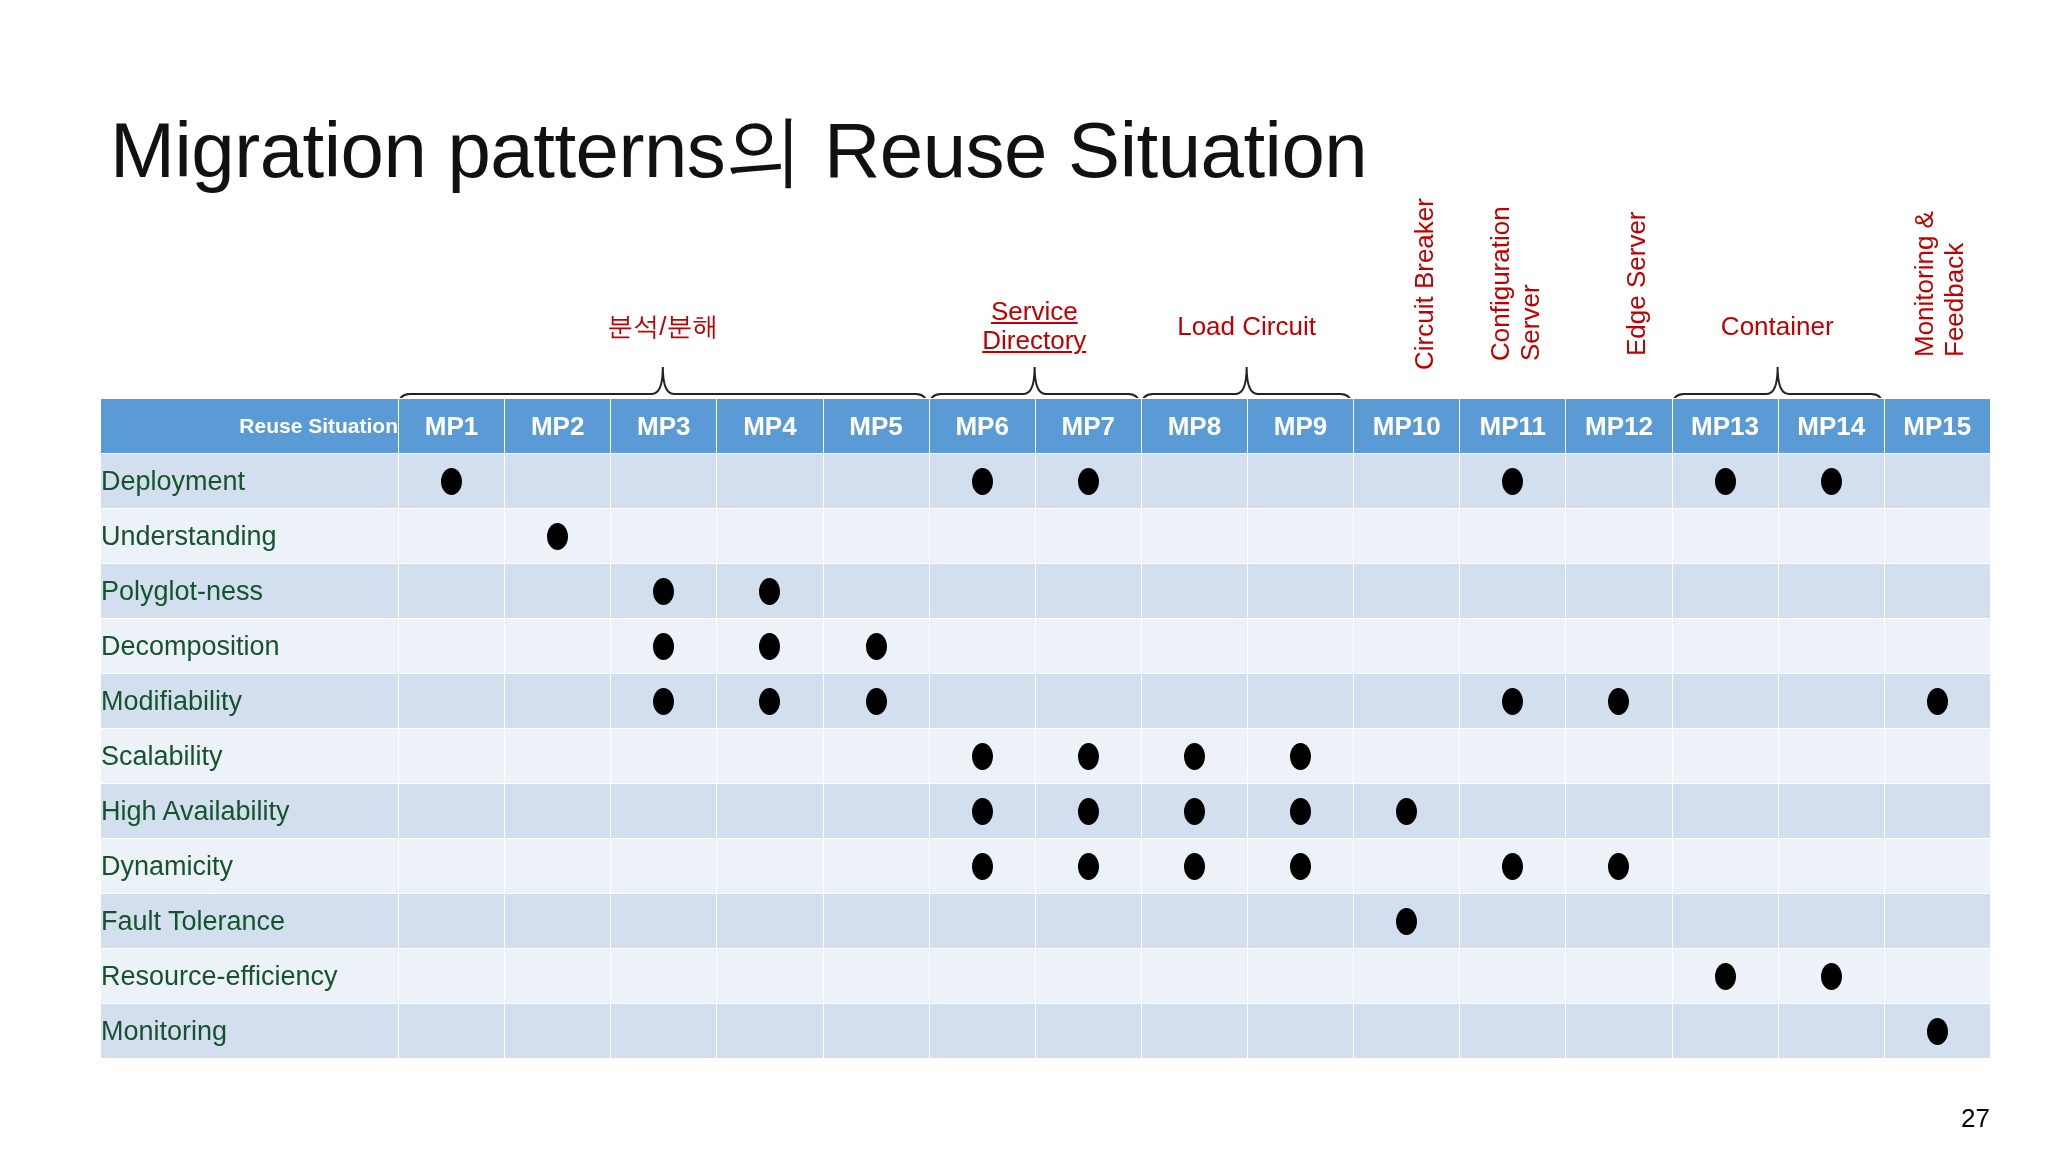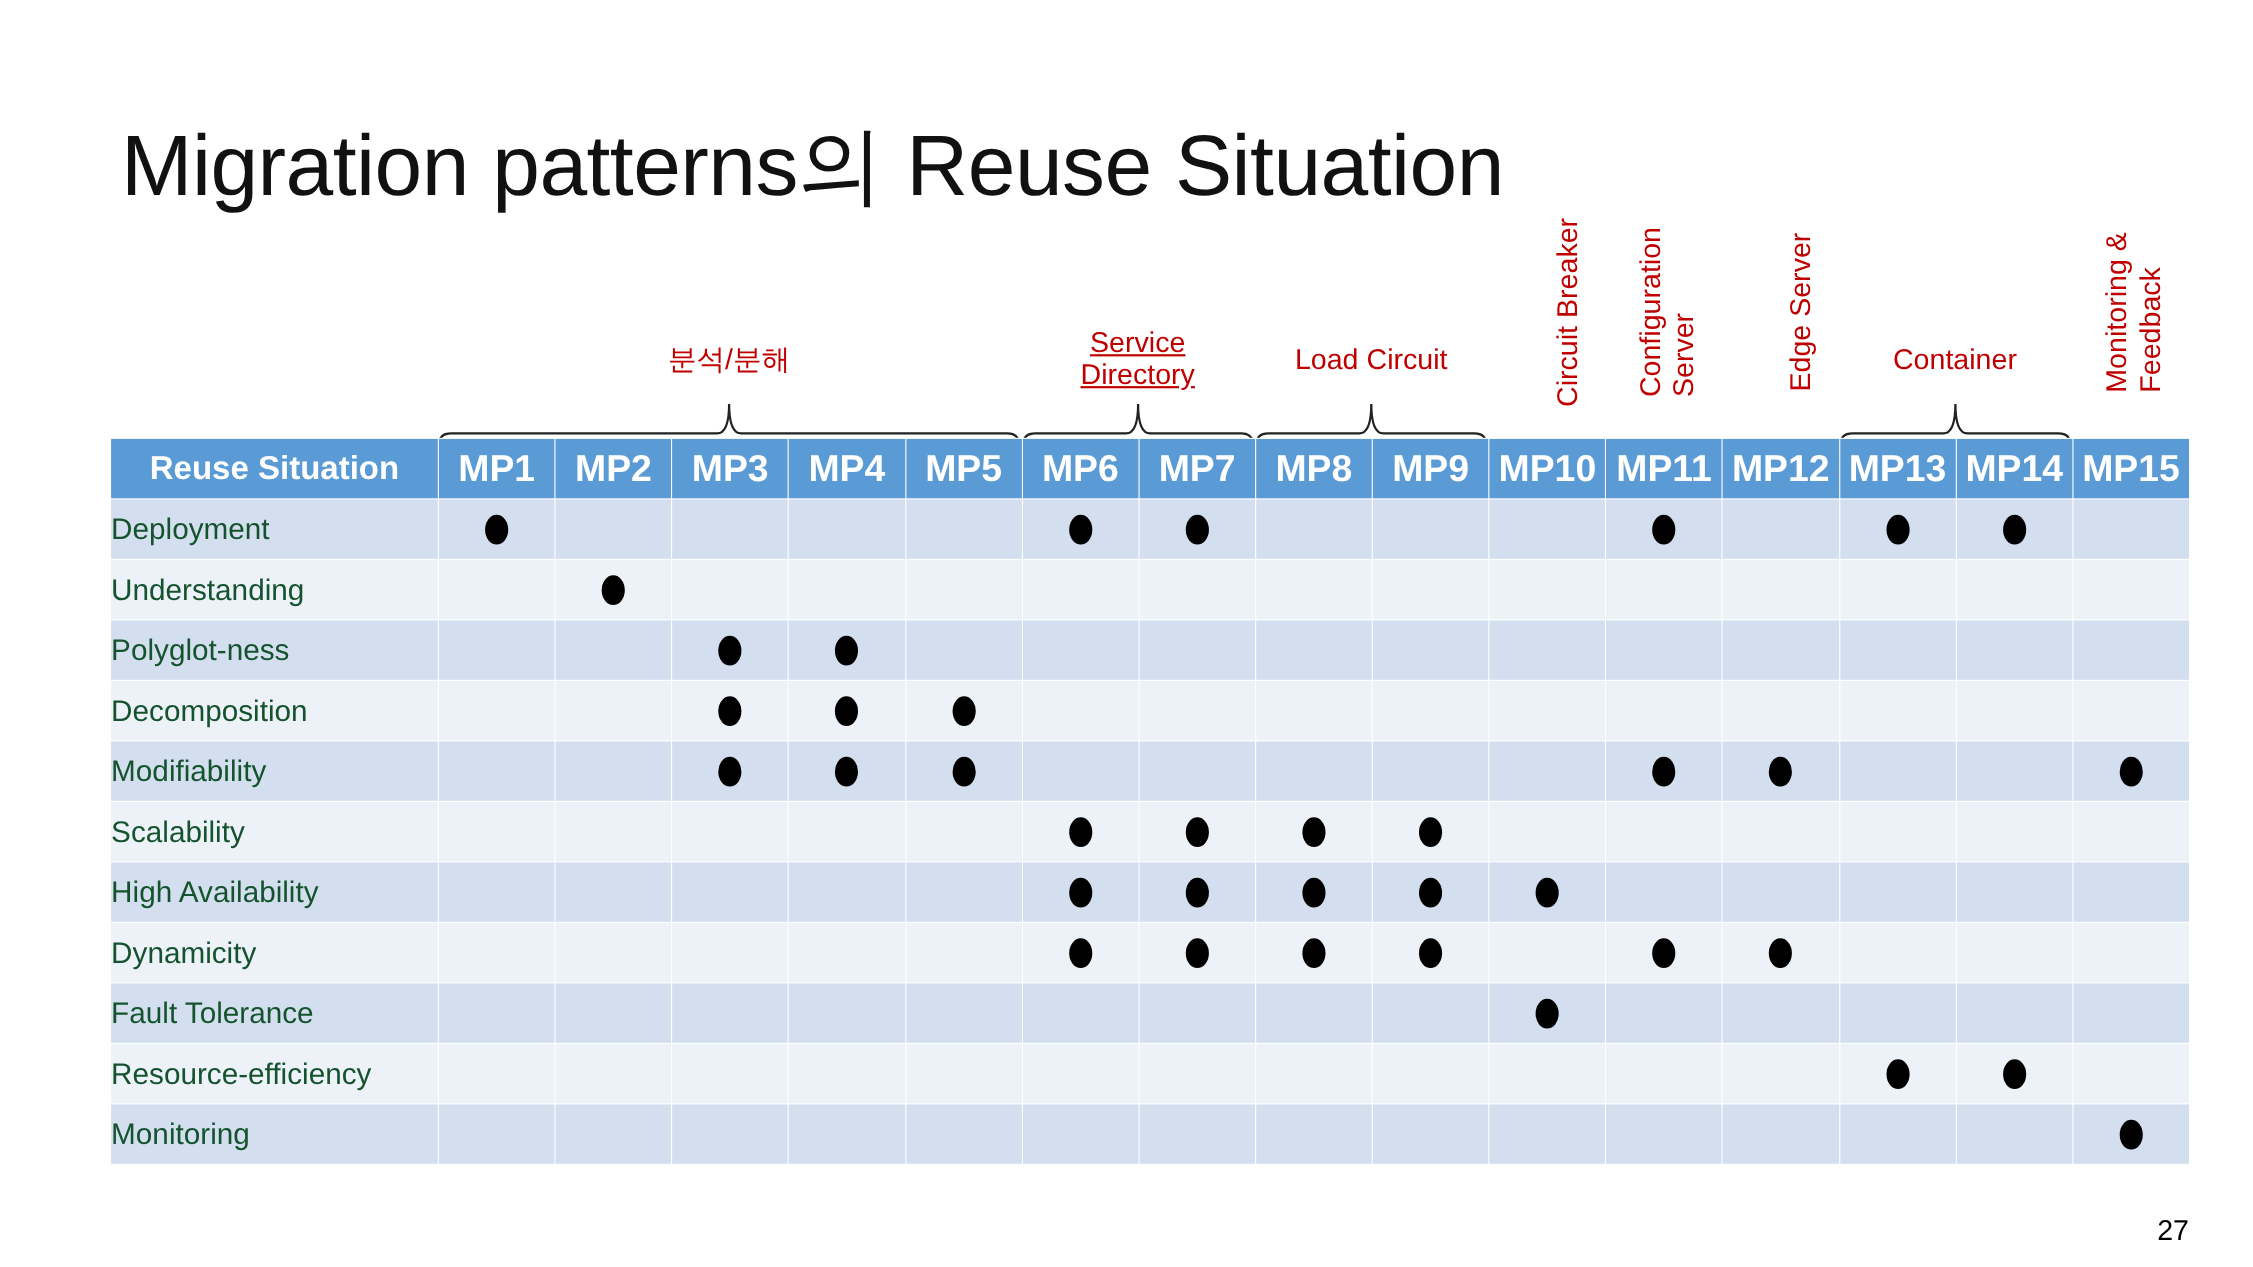--- a/index.html
+++ b/index.html
@@ -73,29 +73,29 @@
   table#matrix th, table#matrix td {
     padding: 0;
     margin: 0;
     height: 54px;
     vertical-align: middle;
     border: 0;
   }
   thead th {
     background: #5b9bd5;
     color: #ffffff;
-    font-size: 34px;
+    font-size: 26px;
     font-weight: bold;
     text-align: center;
     height: 52px;
   }
   thead th.rowhead {
-    text-align: center;
+    text-align: right;
     padding-left: 14px;
-    font-size: 30px;
+    font-size: 21px;
   }
   tbody td.rowlabel {
     text-align: left;
     padding-left: 14px;
     font-size: 27px;
     color: #14532d;
     font-weight: 400;
   }
   tbody tr.odd td { background: #d3dfee; }
   tbody tr.even td { background: #edf1f8; }

